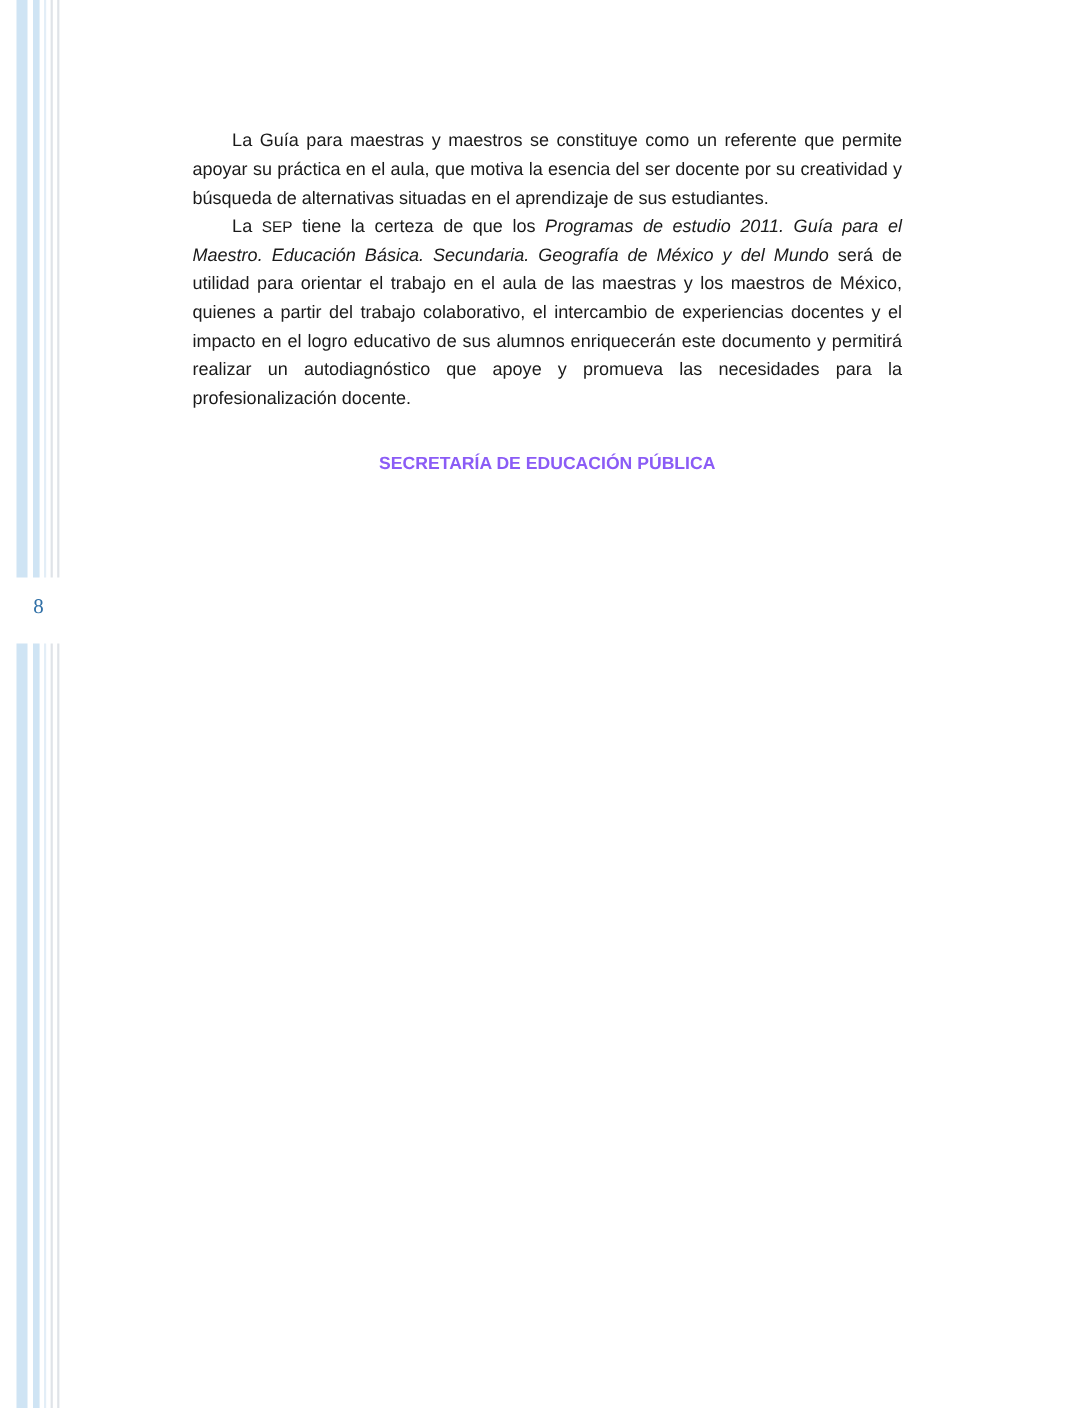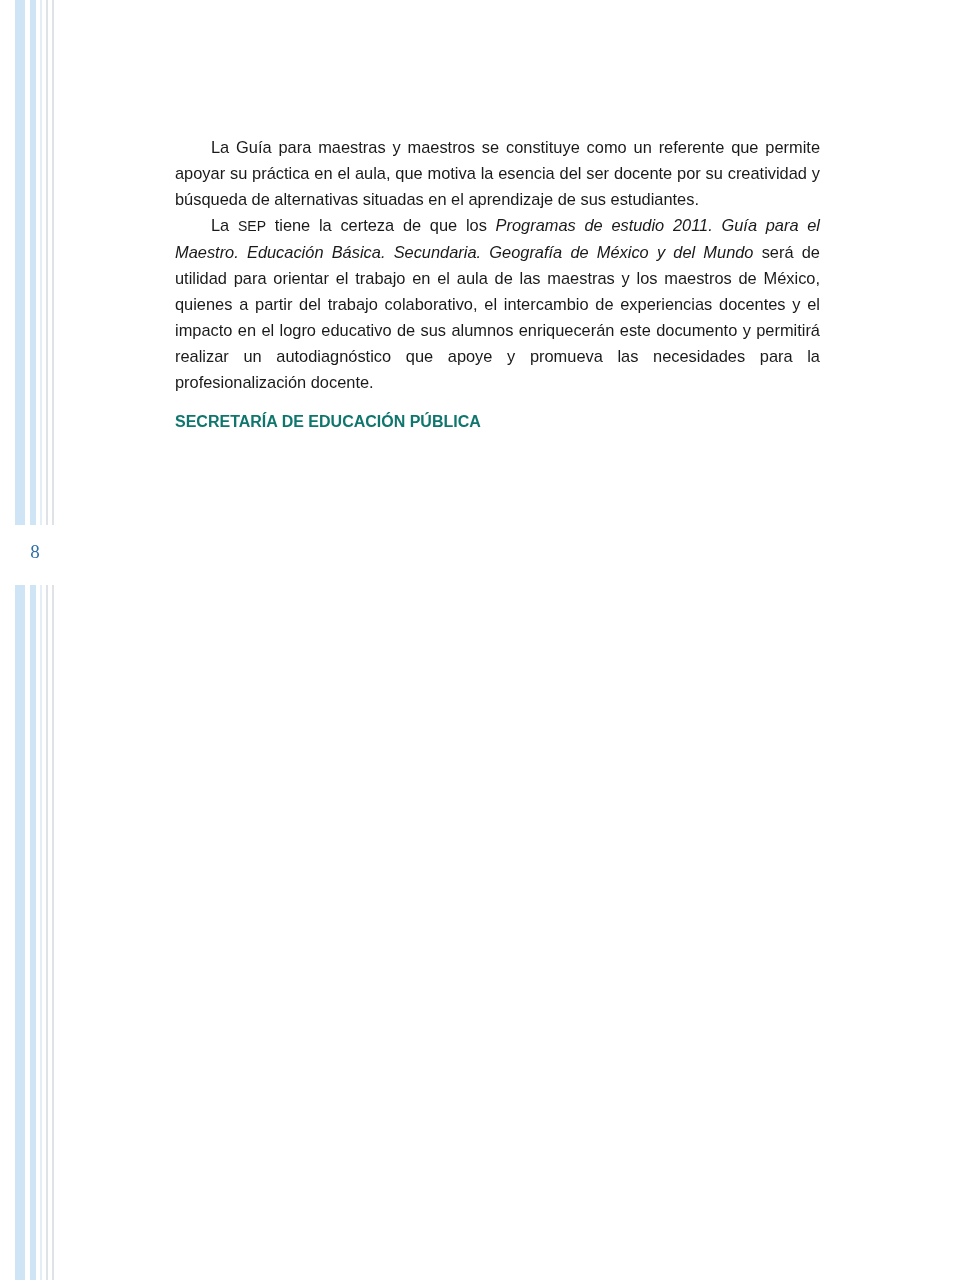--- a/index.html
+++ b/index.html
@@ -15,28 +15,28 @@
   .s1 { left: 15px; width: 10px; background: #cfe4f4; }
   .s2 { left: 30px; width: 6px; background: #cfe4f4; }
   .s3 { left: 40px; width: 2px; background: #e3eef7; }
   .s4 { left: 46px; width: 2px; background: #dfe3e8; }
   .s5 { left: 52px; width: 2px; background: #dfe3e8; }
   .page-number {
     position: absolute; left: 28px; top: 541px; width: 14px; text-align: center;
     font-family: "Liberation Serif", serif; font-size: 19px; color: #2f6fa6;
   }
   .content {
-    position: absolute; left: 175px; top: 134px; width: 645px;
+    position: absolute; left: 175px; top: 115px; width: 645px;
     font-size: 16.4px; line-height: 26px; color: #1a1a1a;
   }
   .para { margin: 0; text-align: justify; text-indent: 36px; }
   .sc { font-size: 14px; }
   .signature {
     position: absolute; left: 175px; top: 413px; width: 645px;
-    text-align: left; font-weight: bold; font-size: 16px; color: #0f766e;
+    text-align: center; font-weight: bold; font-size: 16px; color: #8b5cf6;
   }
 </style>
 </head>
 <body>
 
 <div class="stripes top">
   <div class="stripe s1"></div>
   <div class="stripe s2"></div>
   <div class="stripe s3"></div>
   <div class="stripe s4"></div>

